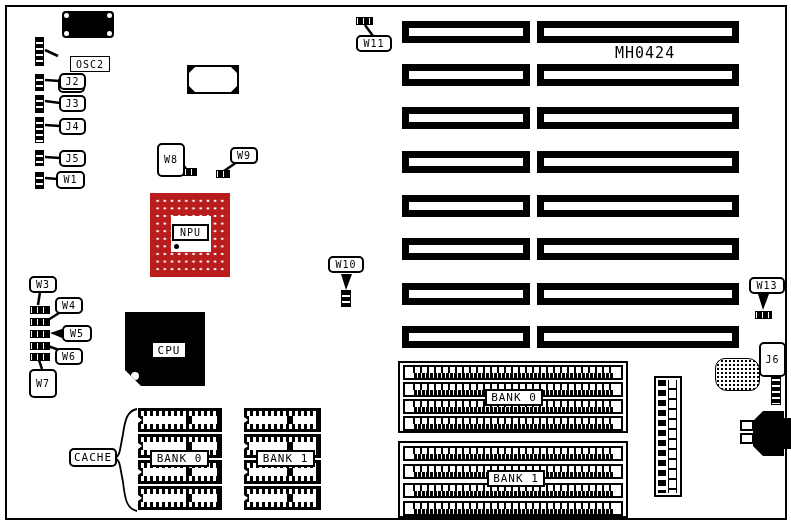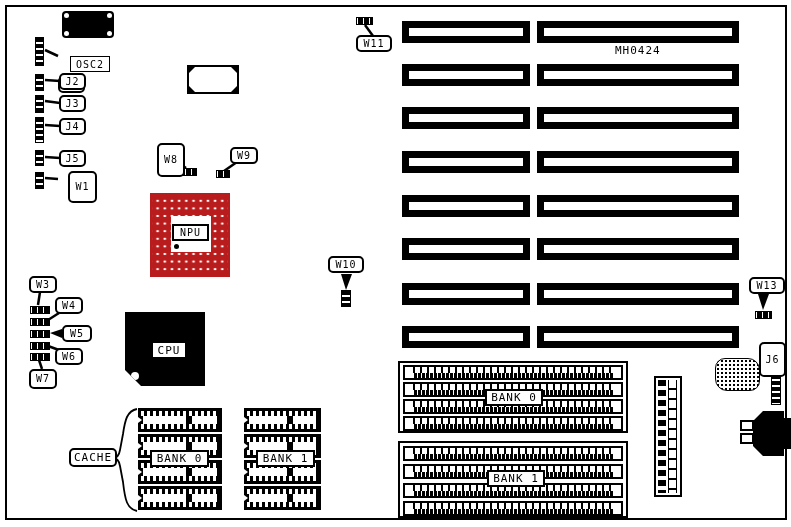--- a/index.html
+++ b/index.html
@@ -78,21 +78,21 @@
   .esock .tr{right:0;top:0;border-top:6px solid #000;border-left:6px solid transparent;}
   .esock .bl{left:0;bottom:0;border-bottom:6px solid #000;border-right:6px solid transparent;}
   .esock .br{right:0;bottom:0;border-bottom:6px solid #000;border-left:6px solid transparent;}
 
   
   .osc{position:absolute;background:#000;border-radius:4px;}
   .osc b{position:absolute;width:5px;height:5px;border-radius:50%;background:#fff;}
   .osc .lbl{position:absolute;left:8px;top:5px;width:40px;height:16px;background:#fff;border:1px solid #000;
        display:flex;align-items:center;justify-content:center;font-size:10px;letter-spacing:1px;box-sizing:border-box;margin-top:40px;}
 
-  .parttext{position:absolute;font-size:11px;letter-spacing:1px;}
+  .parttext{position:absolute;font-size:15px;letter-spacing:1px;}
   .ptr{position:absolute;inset:0;z-index:4;pointer-events:none;}
   .kbd-dash{position:absolute;left:3px;right:3px;top:3px;height:3px;
        background:repeating-linear-gradient(90deg,#fff 0 8px,#000 8px 12px);}
   .chipnotch{position:absolute;background:#fff;}
 </style>
 </head>
 <body>
 
 <div class="stage">
 
@@ -111,21 +111,21 @@
   <div class="vstrip" style="left:35px;top:95px;height:18px;"></div>
   <div class="vstrip" style="left:35px;top:117px;height:26px;"></div>
   <div class="vstrip" style="left:35px;top:150px;height:16px;"></div>
   <div class="vstrip" style="left:35px;top:172px;height:17px;"></div>
 
   <div class="callout" style="left:58px;top:47px;width:27px;height:17px;margin-top:29px;">J1</div>
   <div class="callout" style="left:59px;top:73px;width:27px;height:17px;">J2</div>
   <div class="callout" style="left:59px;top:95px;width:27px;height:17px;">J3</div>
   <div class="callout" style="left:59px;top:118px;width:27px;height:17px;">J4</div>
   <div class="callout" style="left:59px;top:150px;width:27px;height:17px;">J5</div>
-  <div class="callout" style="left:68px;top:171px;width:29px;height:32px;">W1</div>
+  <div class="callout" style="left:56px;top:171px;width:29px;height:18px;">W1</div>
 
   <div class="esock" style="left:187px;top:65px;width:52px;height:29px;">
     <i class="tl"></i>
     <i class="tr"></i>
     <i class="bl"></i>
     <i class="br"></i>
   </div>
 
 
   <div class="hstrip" style="left:356px;top:17px;width:17px;"></div>
@@ -206,21 +206,21 @@
 
   <div class="hstrip" style="left:30px;top:306px;width:20px;"></div>
   <div class="hstrip" style="left:30px;top:318px;width:20px;"></div>
   <div class="hstrip" style="left:30px;top:330px;width:20px;"></div>
   <div class="hstrip" style="left:30px;top:342px;width:20px;"></div>
   <div class="hstrip" style="left:30px;top:353px;width:20px;"></div>
   <div class="callout" style="left:29px;top:276px;width:28px;height:17px;">W3</div>
   <div class="callout" style="left:55px;top:297px;width:28px;height:17px;">W4</div>
   <div class="callout" style="left:62px;top:325px;width:30px;height:17px;">W5</div>
   <div class="callout" style="left:55px;top:348px;width:28px;height:17px;">W6</div>
-  <div class="callout" style="left:29px;top:369px;width:28px;height:20px;">W7</div>
+  <div class="callout" style="left:29px;top:369px;width:28px;height:29px;">W7</div>
 
   <div class="callout" style="left:69px;top:448px;width:48px;height:19px;font-size:11px;">CACHE</div>
 
   <div class="cgroup" style="left:138px;top:408px;width:84px;height:102px;">
     <div class="crow" style="top:0;">
         <div class="teeth"></div>
         <div class="cbody">
           <span class="big"></span>
           <span class="small"></span>
         </div>

